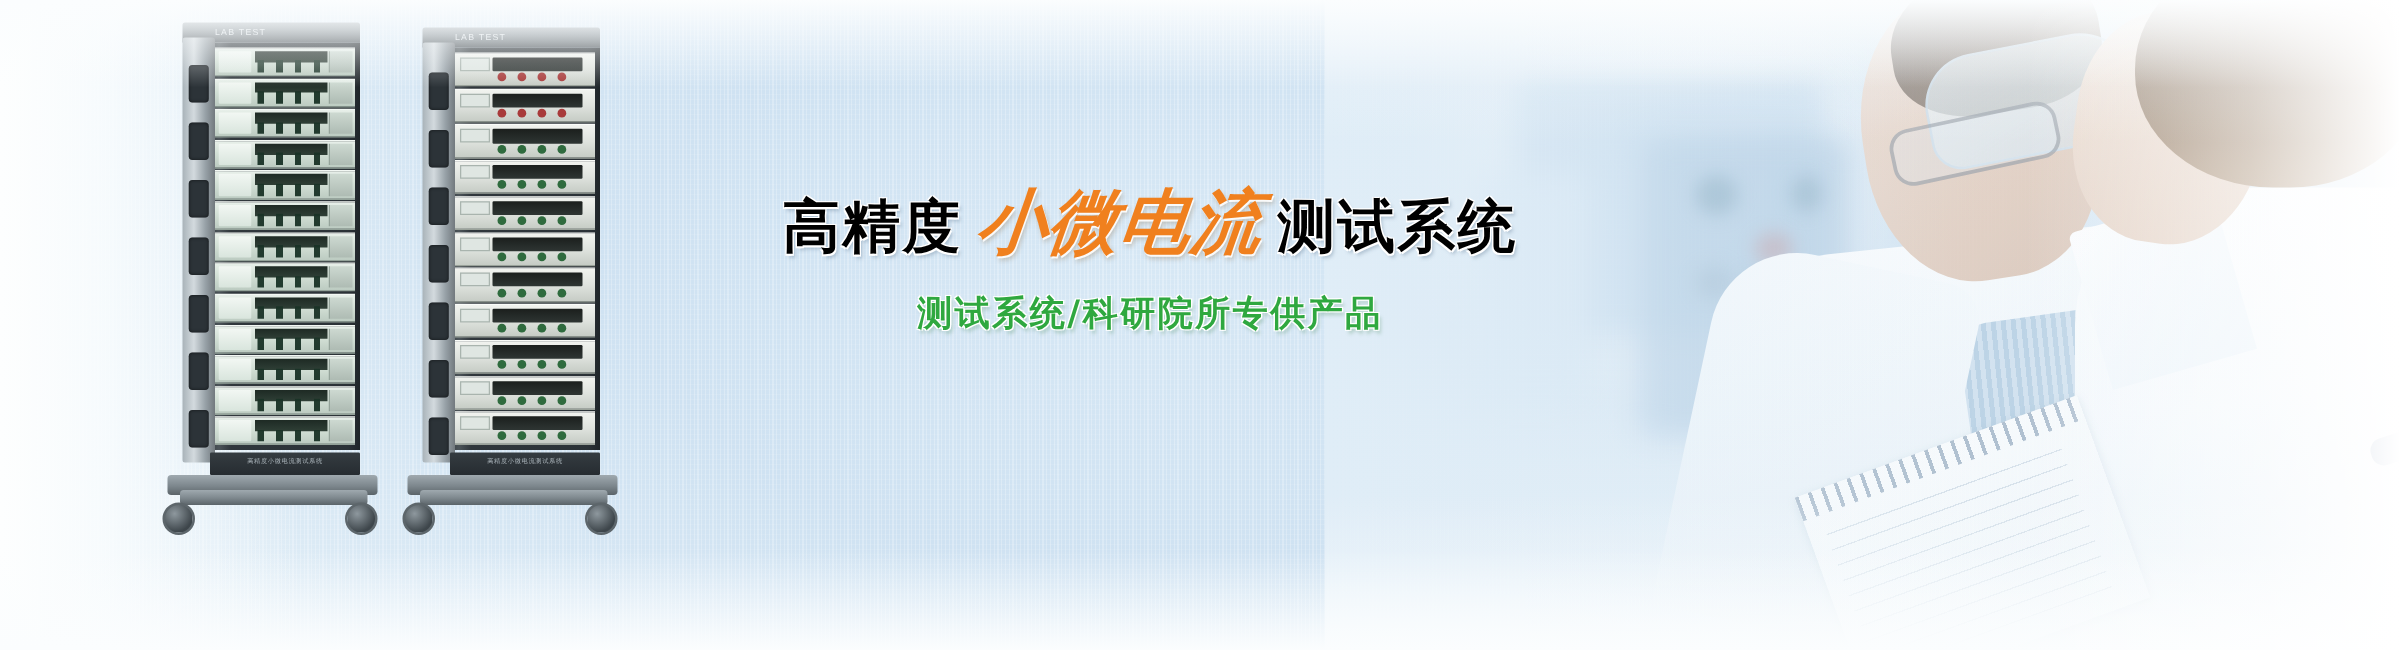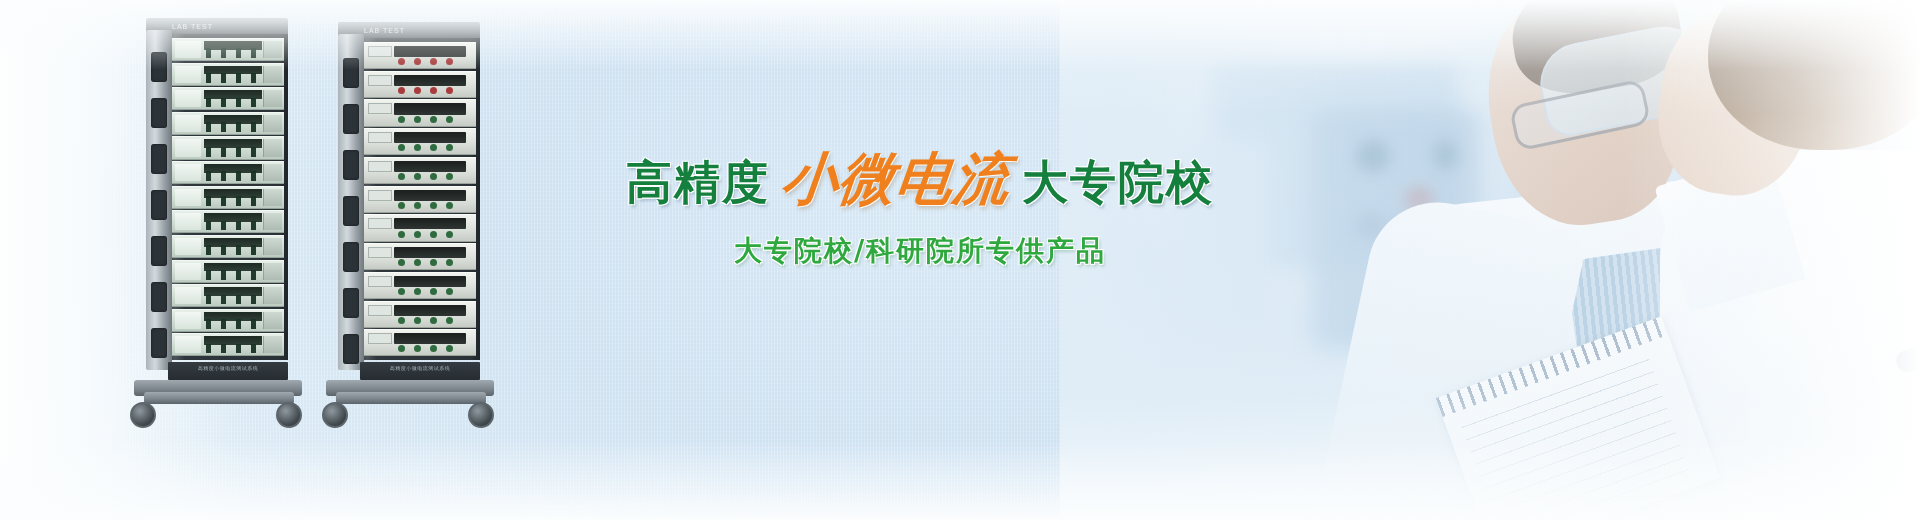--- a/index.html
+++ b/index.html
@@ -261,21 +261,21 @@
   }
 
   
   .copy{position:absolute;left:640px;top:150px;z-index:9;width:560px;text-align:center;}
   .headline{
     font-size:46px;font-weight:bold;line-height:1;
     white-space:nowrap;
     display:flex;align-items:baseline;justify-content:center;gap:4px;
   }
   .h-black{
-    color:#15803d;
+    color:#000000;
     font-family:"DejaVu Sans","Liberation Sans",sans-serif;
     letter-spacing:2px;
     text-shadow:
       1px 1px 0 #ffffff, -1px 1px 0 #ffffff,
       1px -1px 0 #ffffff, -1px -1px 0 #ffffff,
       2px 3px 3px rgba(90,115,140,.35);
   }
   .h-orange{
     color:#f0801e;
     font-family:"DejaVu Serif","Liberation Serif",serif;
@@ -591,18 +591,18 @@
 
   <div class="bg-left-fade"></div>
   <div class="bg-top-fade"></div>
   <div class="bg-bottom-fade"></div>
   <div class="bg-right-fade"></div>
 
   <div class="copy">
     <div class="headline">
       <span class="h-black">高精度</span>
       <span class="h-orange">小微电流</span>
-      <span class="h-black">大专院校</span>
-    </div>
-    <div class="tagline">大专院校/科研院所专供产品</div>
+      <span class="h-black">测试系统</span>
+    </div>
+    <div class="tagline">测试系统/科研院所专供产品</div>
   </div>
 
 </div>
 
 </body></html>

